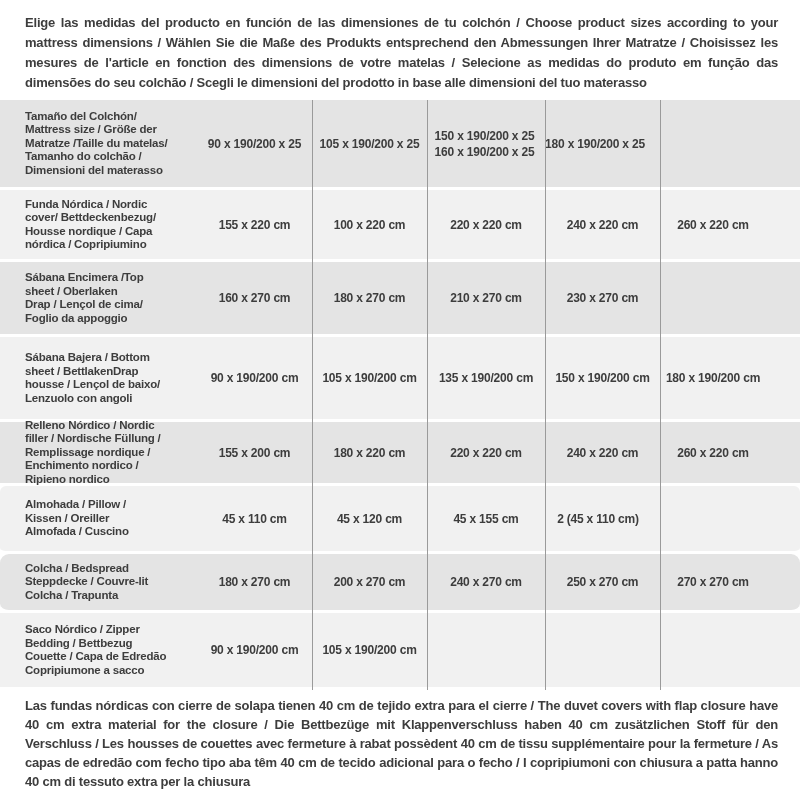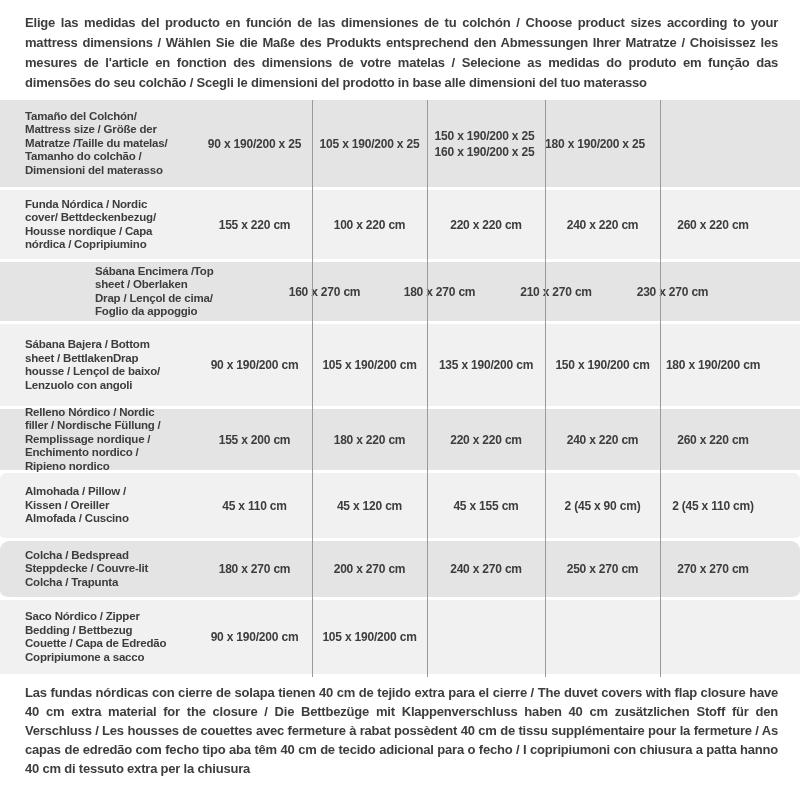--- a/index.html
+++ b/index.html
@@ -25,21 +25,21 @@
   }
   .row {
     display: flex;
     box-sizing: border-box;
     border-bottom: 3px solid #ffffff;
   }
   .row.odd  { background: #e4e4e4; }
   .row.even { background: #f1f1f1; }
   .h1 { height: 90px; }
   .h2 { height: 72px; }
-  .h3 { height: 62px; justify-content: center; }
+  .h3 { height: 75px; }
   .h4 { height: 85px; justify-content: center; }
   .h5 { height: 64px; }
   .h6 { height: 68px; border-radius: 6px; }
   .h7 { height: 59px; border-radius: 9px; }
   .h8 { height: 77px; }
   .cell { box-sizing: border-box; }
   .label {
     width: 197px;
     padding-left: 25px;
     display: flex;
@@ -151,21 +151,20 @@
     <div class="cell val c5">260 x 220 cm</div>
   </div>
 
   <div class="row even h6">
     <div class="cell label">Almohada  / Pillow /
 Kissen / Oreiller
 Almofada / Cuscino</div>
     <div class="cell val c1">45 x 110 cm</div>
     <div class="cell val c2">45 x 120 cm</div>
     <div class="cell val c3">45 x 155 cm</div>
-    <div class="cell val c4">2 (45 x 90 cm)</div>
     <div class="cell val c5">2 (45 x 110 cm)</div>
   </div>
 
   <div class="row odd h7">
     <div class="cell label">Colcha / Bedspread
 Steppdecke / Couvre-lit
 Colcha / Trapunta</div>
     <div class="cell val c1">180 x 270 cm</div>
     <div class="cell val c2">200 x 270 cm</div>
     <div class="cell val c3">240 x 270 cm</div>

